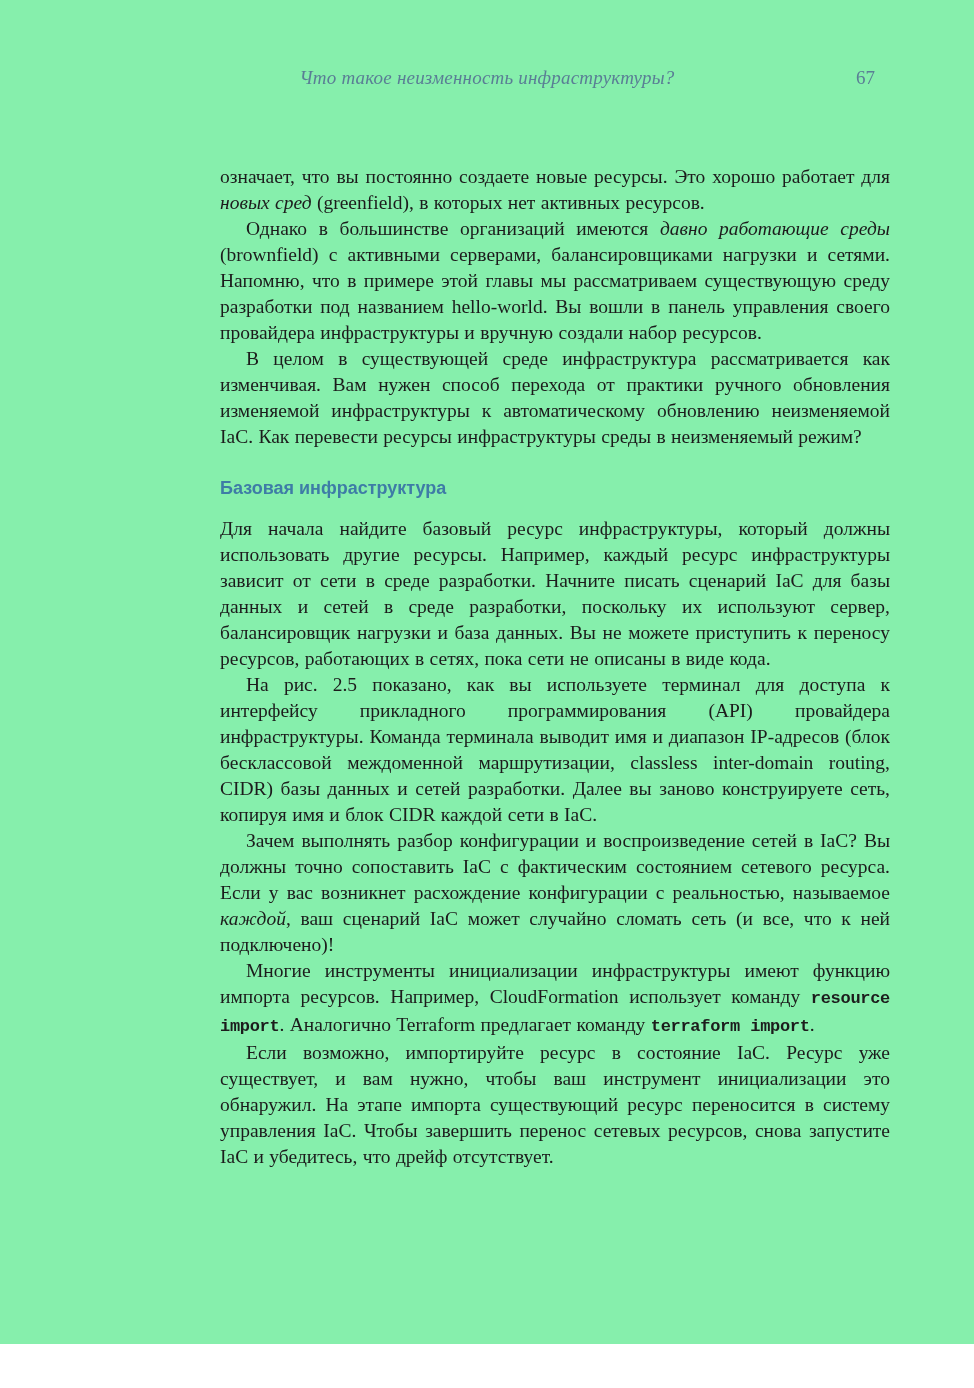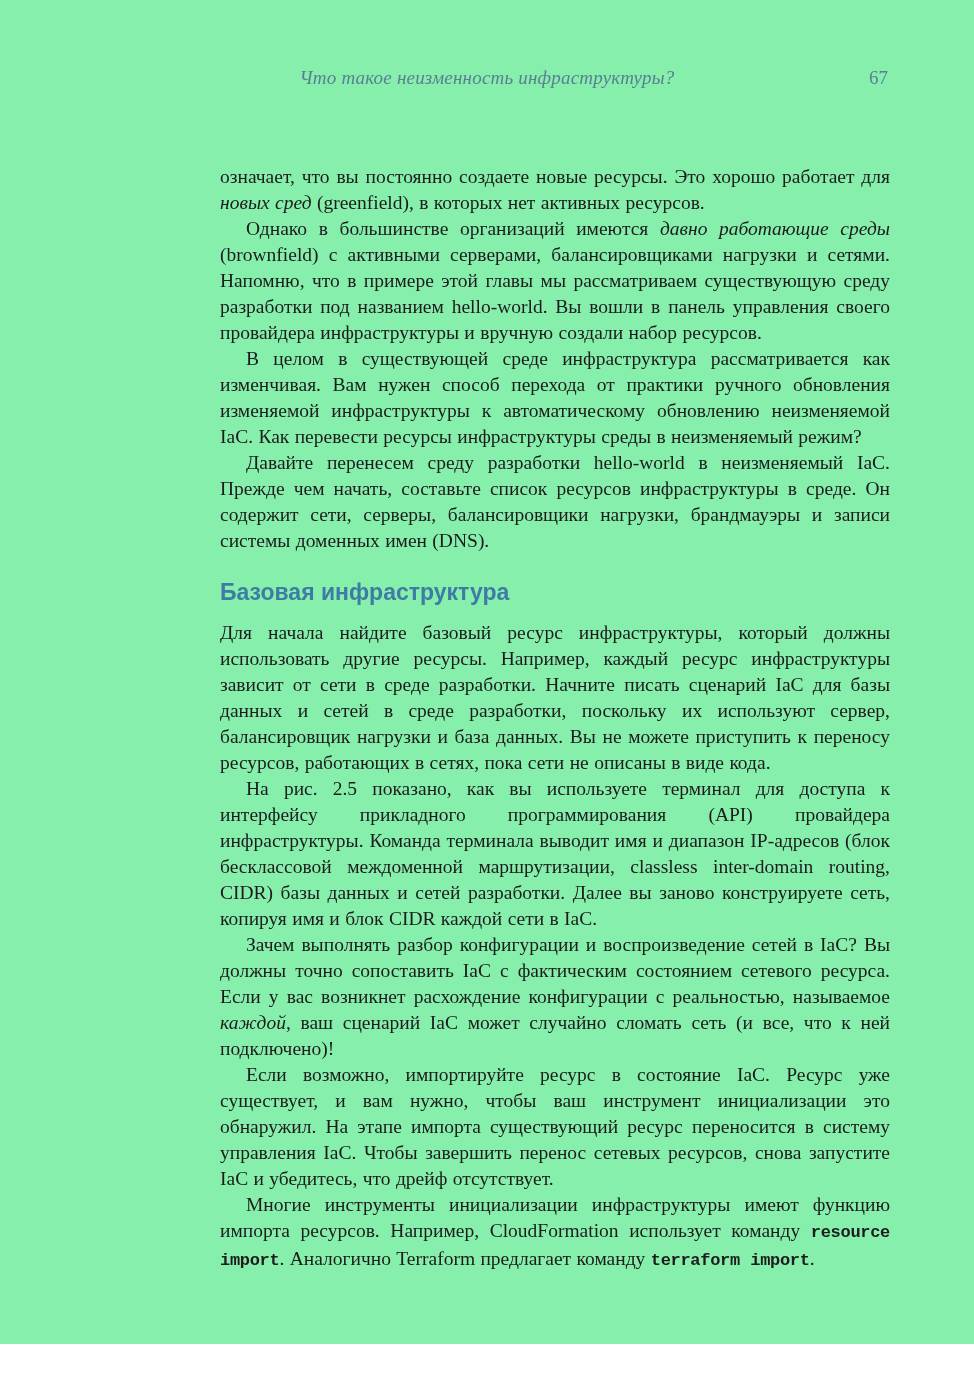--- a/index.html
+++ b/index.html
@@ -31,21 +31,21 @@
     font-size: 19px;
     color: var(--running-head, #5a7e95);
     line-height: 24px;
   }
   .head-title {
     font-style: italic;
     letter-spacing: 0.2px;
   }
   .page-number {
     position: absolute;
-    right: 86px;
+    right: 99px;
     top: 0;
     font-style: normal;
     color: var(--running-head, #5a7e95);
   }
   .body-text {
     width: 670px;
     margin-top: 36px;
   }
   .para {
     margin: 0;
@@ -54,21 +54,21 @@
     text-align: justify;
     color: var(--body-text, #1c1c1c);
     word-spacing: 0.5px;
   }
   .para.indent {
     text-indent: 26px;
   }
   .section-heading {
     font-family: "Liberation Sans", sans-serif;
     font-weight: 700;
-    font-size: 23px;
+    font-size: 18px;
     line-height: 28px;
     color: var(--heading, #3e7ca6);
     margin: 24px 0 14px 0;
     text-align: left;
   }
   .em {
     font-style: italic;
   }
   .code {
     font-family: "Liberation Mono", monospace;
@@ -83,21 +83,20 @@
 <div class="page">
   <header class="running-head">
     <span class="head-title">Что такое неизменность инфраструктуры?</span>
     <span class="page-number">67</span>
   </header>
 
   <main class="body-text" id="content">
       <p class="para"><span>означает, что вы постоянно создаете новые ресурсы. Это хорошо работает для </span><span class="em">новых сред</span><span> (greenfield), в которых нет активных ресурсов.</span></p>
       <p class="para indent"><span>Однако в большинстве организаций имеются </span><span class="em">давно работающие среды</span><span> (brownfield) с активными серверами, балансировщиками нагрузки и сетями. Напомню, что в примере этой главы мы рассматриваем существующую среду разработки под названием hello-world. Вы вошли в панель управления своего провайдера инфраструктуры и вручную создали набор ресурсов.</span></p>
       <p class="para indent"><span>В целом в существующей среде инфраструктура рассматривается как изменчивая. Вам нужен способ перехода от практики ручного обновления изменяемой инфраструктуры к автоматическому обновлению неизменяемой IaC. Как перевести ресурсы инфраструктуры среды в неизменяемый режим?</span></p>
-      <p class="para indent"><span>Давайте перенесем среду разработки hello-world в неизменяемый IaC. Прежде чем начать, составьте список ресурсов инфраструктуры в среде. Он содержит сети, серверы, балансировщики нагрузки, брандмауэры и записи системы доменных имен (DNS).</span></p>
       <h2 class="section-heading"><span>Базовая инфраструктура</span></h2>
       <p class="para"><span>Для начала найдите базовый ресурс инфраструктуры, который должны использовать другие ресурсы. Например, каждый ресурс инфраструктуры зависит от сети в среде разработки. Начните писать сценарий IaC для базы данных и сетей в среде разработки, поскольку их используют сервер, балансировщик нагрузки и база данных. Вы не можете приступить к переносу ресурсов, работающих в сетях, пока сети не описаны в виде кода.</span></p>
       <p class="para indent"><span>На рис. 2.5 показано, как вы используете терминал для доступа к интерфейсу прикладного программирования (API) провайдера инфраструктуры. Команда терминала выводит имя и диапазон IP-адресов (блок бесклассовой междоменной маршрутизации, classless inter-domain routing, CIDR) базы данных и сетей разработки. Далее вы заново конструируете сеть, копируя имя и блок CIDR каждой сети в IaC.</span></p>
       <p class="para indent"><span>Зачем выполнять разбор конфигурации и воспроизведение сетей в IaC? Вы должны точно сопоставить IaC с фактическим состоянием сетевого ресурса. Если у вас возникнет расхождение конфигурации с реальностью, называемое </span><span class="em">каждой</span><span>, ваш сценарий IaC может случайно сломать сеть (и все, что к ней подключено)!</span></p>
+      <p class="para indent"><span>Многие инструменты инициализации инфраструктуры имеют функцию импорта ресурсов. Например, CloudFormation использует команду </span><span class="code">resource import</span><span>. Аналогично Terraform предлагает команду </span><span class="code">terraform import</span><span>.</span></p>
       <p class="para indent"><span>Если возможно, импортируйте ресурс в состояние IaC. Ресурс уже существует, и вам нужно, чтобы ваш инструмент инициализации это обнаружил. На этапе импорта существующий ресурс переносится в систему управления IaC. Чтобы завершить перенос сетевых ресурсов, снова запустите IaC и убедитесь, что дрейф отсутствует.</span></p>
-      <p class="para indent"><span>Многие инструменты инициализации инфраструктуры имеют функцию импорта ресурсов. Например, CloudFormation использует команду </span><span class="code">resource import</span><span>. Аналогично Terraform предлагает команду </span><span class="code">terraform import</span><span>.</span></p>
     </main>
 </div>
 
 </body></html>

